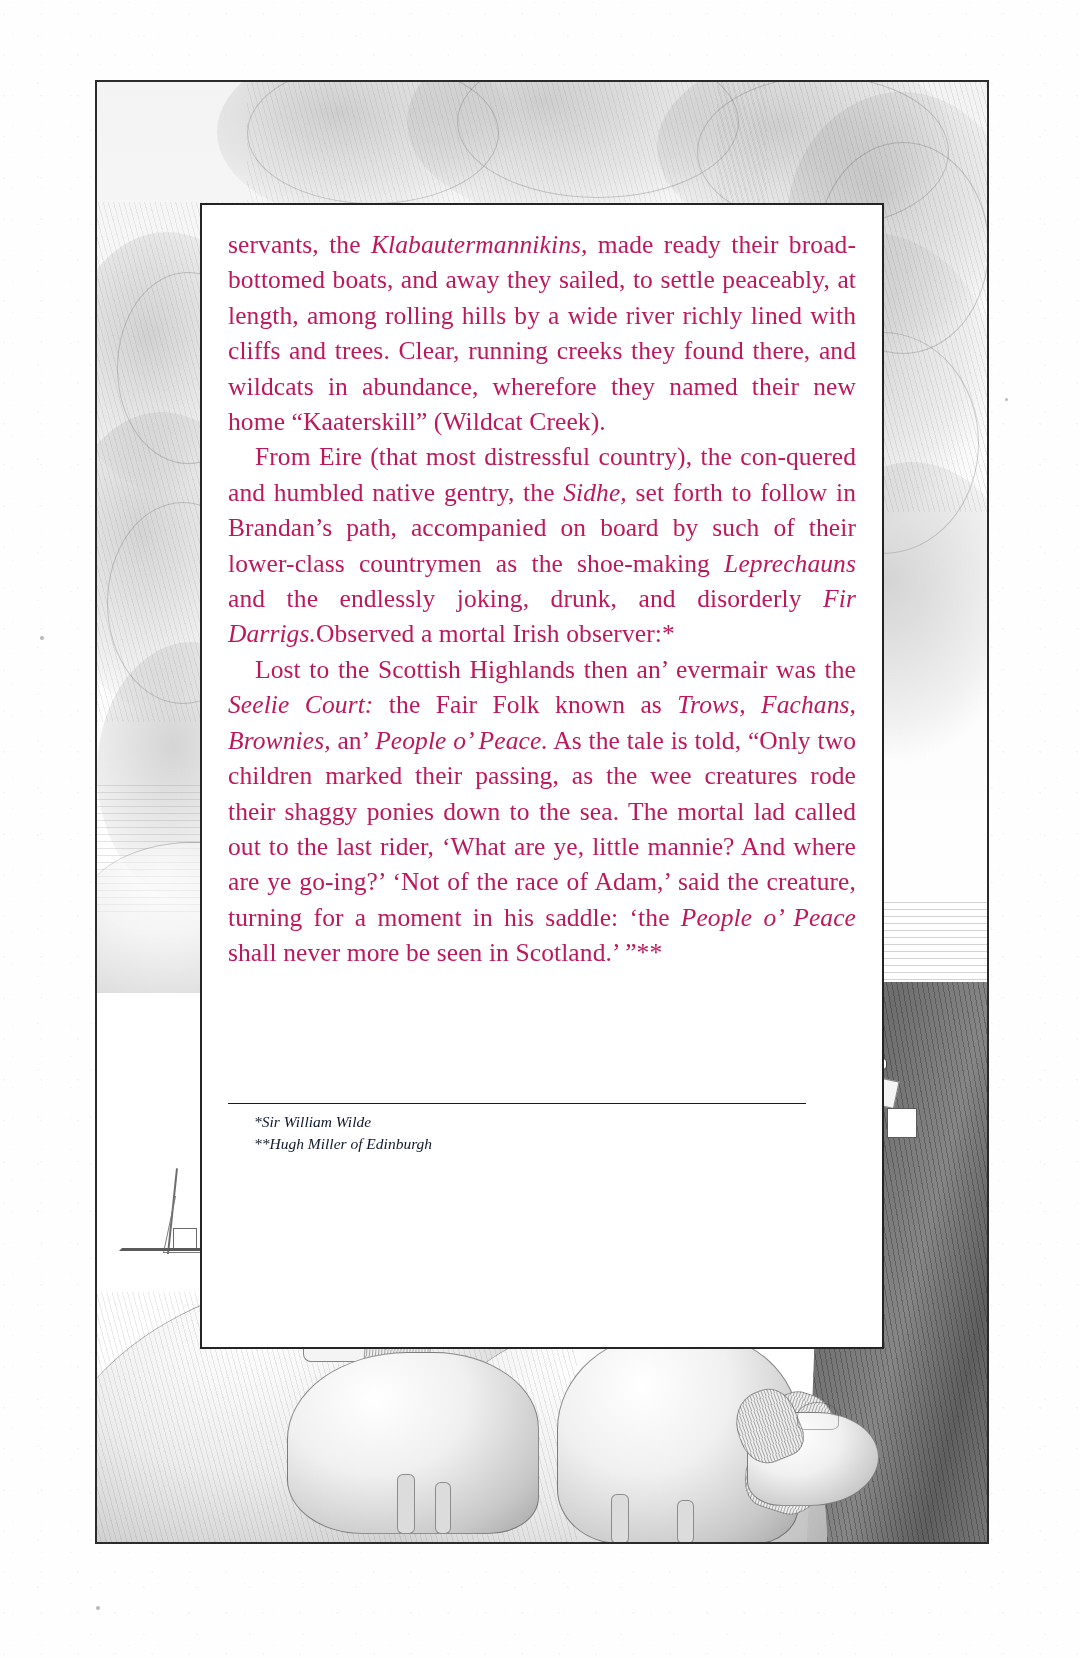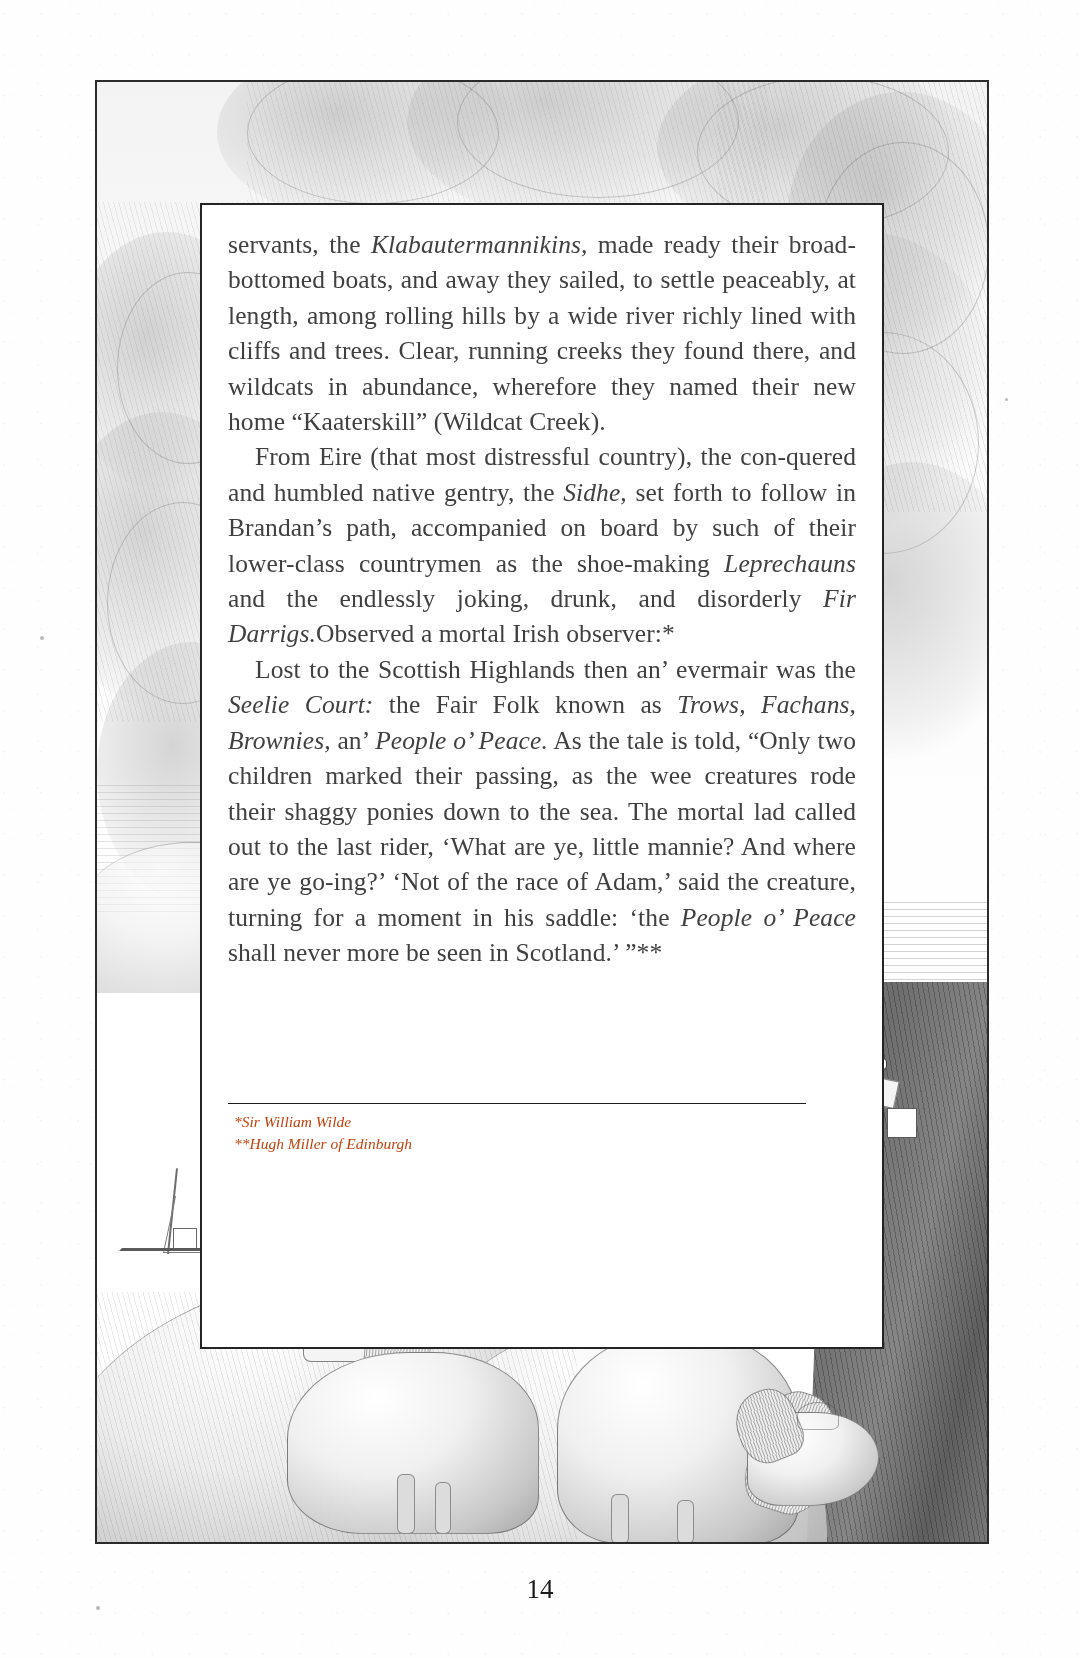--- a/index.html
+++ b/index.html
@@ -127,41 +127,41 @@
     position:absolute;
     left:26px;right:26px;top:22px;
   }
 
   p.body{
     margin:0;
     font-size:25.5px;
     line-height:35.4px;
     text-align:justify;
     text-justify:inter-word;
-    color:#404040;
+    color:#be185d;
     letter-spacing:.1px;
     -webkit-hyphens:none;hyphens:none;
   }
   p.body.indent{text-indent:27px;}
   p.body i{font-style:italic;}
 
   
   .foot-rule{
     position:absolute;
     left:26px;width:578px;
     top:898px;
     border-top:1.6px solid #1c1c1c;
   }
   .footnotes{
     position:absolute;
-    left:32px;top:906px;
+    left:52px;top:906px;
     font-size:15.5px;
     line-height:22px;
     font-style:italic;
-    color:#c2410c;
+    color:#0f172a;
   }
   .footnotes div{white-space:nowrap;}
 
   
   .folio{
     position:absolute;
     left:0;right:0;top:1574px;
     text-align:center;
     font-size:27px;
     color:#1a1a1a;
@@ -272,15 +272,14 @@
       </div>
 
     <div class="foot-rule"></div>
 
     <div class="footnotes">
       <div>*Sir William Wilde</div>
       <div>**Hugh Miller of Edinburgh</div>
     </div>
   </div>
 
-  <div class="folio">14</div>
 
 </div>
 
 </body></html>

